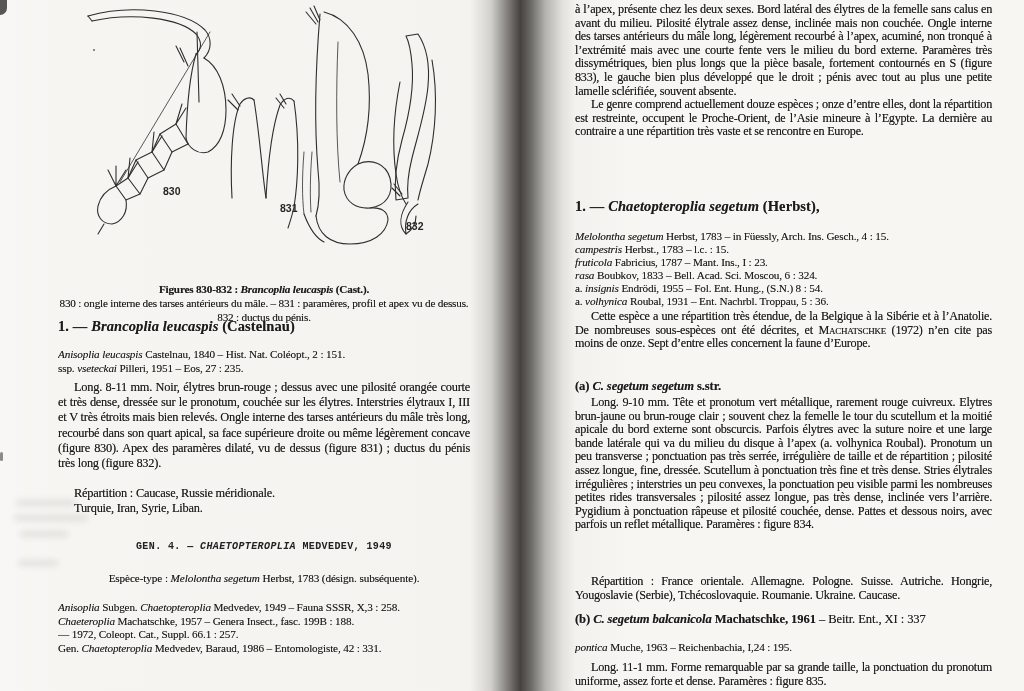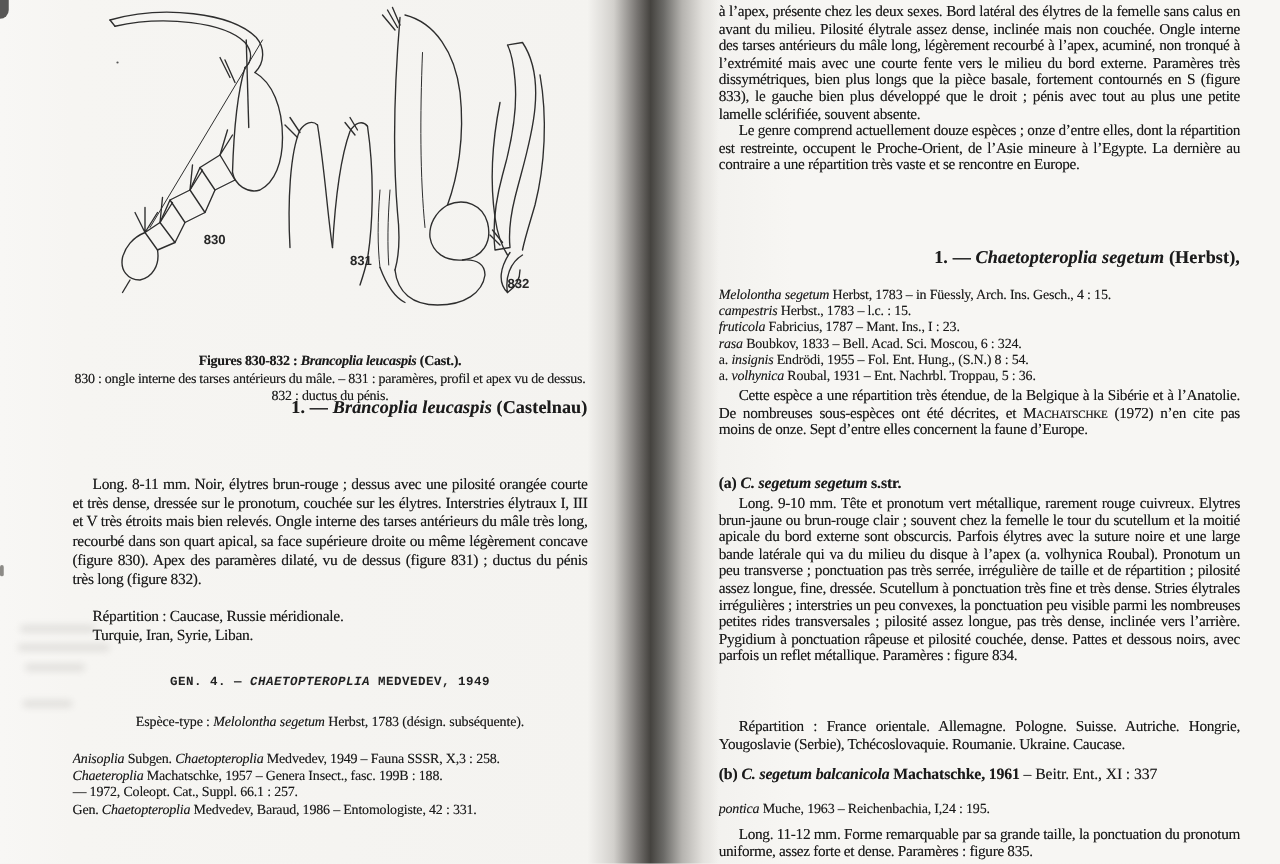--- a/index.html
+++ b/index.html
@@ -32,21 +32,21 @@
     text-align:justify; text-shadow:0 0 0.4px rgba(20,20,20,.55);
   }
   .page-right .bp { font-size:12.2px; line-height:13.6px; }
   .ind { text-indent:16px; }
   .col-l { left:58px; width:412px; }
   .col-r { left:10px; width:417px; }
 
   .cap { text-align:center; font-size:11.2px; line-height:14px; letter-spacing:-0.2px; text-shadow:0 0 0.4px rgba(20,20,20,.5); }
   .cap-title { font-weight:bold;margin-top:32px; }
 
-  .h1 { text-align:right; font-size:14.5px; font-weight:bold; letter-spacing:0.1px; text-shadow:0 0 0.4px rgba(20,20,20,.5); }
+  .h1 { text-align:left; font-size:14.5px; font-weight:bold; letter-spacing:0.1px; text-shadow:0 0 0.4px rgba(20,20,20,.5); }
   .gen { text-align:center; font-family:Liberation Mono, monospace; font-size:10px; font-weight:bold; letter-spacing:0.4px; color:#222; }
   .esp { text-align:center; font-size:11.2px; letter-spacing:-0.1px; text-shadow:0 0 0.3px rgba(20,20,20,.5); }
 
   .syn { font-size:11.2px; line-height:13.5px; letter-spacing:-0.15px; text-shadow:0 0 0.3px rgba(20,20,20,.45); }
   .page-right .syn { line-height:13px; }
   .syn-line { white-space:nowrap; overflow:hidden; }
 
   .sub { font-size:12.6px; font-weight:bold; letter-spacing:-0.1px; text-shadow:0 0 0.4px rgba(20,20,20,.5); }
   .sub .rn { font-weight:normal; }
   .sc { font-variant:small-caps; }
@@ -127,20 +127,24 @@
     </svg>
 
     <div class="cap abs col-l" style="top:250px">
       <div class="cap-title"><span>Figures 830-832 : </span><i>Brancoplia leucaspis</i><span> (Cast.).</span></div>
       <div>830 : ongle interne des tarses antérieurs du mâle. – 831 : paramères, profil et apex vu de dessus.</div>
       <div>832 : ductus du pénis.</div>
     </div>
 
     <div class="h1 abs col-l" style="top:318px"><span>1. — </span><i>Brancoplia leucaspis</i><span> (Castelnau)</span></div>
 
+    <div class="syn abs col-l" style="top:348px">
+      <div class="syn-line"><i>Anisoplia leucaspis</i><span> Castelnau, 1840 – Hist. Nat. Coléopt., 2 : 151.</span><i></i><span></span></div>
+      <div class="syn-line"><i></i><span>ssp. </span><i>vseteckai</i><span> Pilleri, 1951 – Eos, 27 : 235.</span></div>
+    </div>
 
     <p class="bp ind abs col-l" style="top:380px">Long. 8-11 mm. Noir, élytres brun-rouge ; dessus avec une pilosité orangée courte et très dense, dressée sur le pronotum, couchée sur les élytres. Interstries élytraux I, III et V très étroits mais bien relevés. Ongle interne des tarses antérieurs du mâle très long, recourbé dans son quart apical, sa face supérieure droite ou même légèrement concave (figure 830). Apex des paramères dilaté, vu de dessus (figure 831) ; ductus du pénis très long (figure 832).</p>
 
     <div class="bp abs col-l" style="top:486px">
       <div class="rline">Répartition : Caucase, Russie méridionale.</div>
       <div class="rline">Turquie, Iran, Syrie, Liban.</div>
     </div>
 
     <div class="gen abs col-l" style="top:541px"><span>GEN. 4. — </span><i>CHAETOPTEROPLIA</i><span> MEDVEDEV, 1949</span></div>
 
@@ -187,17 +191,17 @@
     <p class="bp ind abs col-r" style="top:396px">Long. 9-10 mm. Tête et pronotum vert métallique, rarement rouge cuivreux. Elytres brun-jaune ou brun-rouge clair ; souvent chez la femelle le tour du scutellum et la moitié apicale du bord externe sont obscurcis. Parfois élytres avec la suture noire et une large bande latérale qui va du milieu du disque à l’apex (a. volhynica Roubal). Pronotum un peu transverse ; ponctuation pas très serrée, irrégulière de taille et de répartition ; pilosité assez longue, fine, dressée. Scutellum à ponctuation très fine et très dense. Stries élytrales irrégulières ; interstries un peu convexes, la ponctuation peu visible parmi les nombreuses petites rides transversales ; pilosité assez longue, pas très dense, inclinée vers l’arrière. Pygidium à ponctuation râpeuse et pilosité couchée, dense. Pattes et dessous noirs, avec parfois un reflet métallique. Paramères : figure 834.</p>
 
     <p class="bp ind abs col-r" style="top:575px">Répartition : France orientale. Allemagne. Pologne. Suisse. Autriche. Hongrie, Yougoslavie (Serbie), Tchécoslovaquie. Roumanie. Ukraine. Caucase.</p>
 
     <div class="sub abs col-r" style="top:612px"><span>(b) </span><i>C. segetum balcanicola</i><span> Machatschke, 1961</span><span class="rn"> – Beitr. Ent., XI : 337</span></div>
 
     <div class="syn abs col-r" style="top:641px">
       <div class="syn-line"><i>pontica</i><span> Muche, 1963 – Reichenbachia, I,24 : 195.</span></div>
     </div>
 
-    <p class="bp ind abs col-r" style="top:661px">Long. 11-12 mm. Forme remarquable par sa grande taille, la ponctuation du pronotum uniforme, assez forte et dense. Paramères : figure 835.</p>
+    <p class="bp ind abs col-r" style="top:661px">Long. 11-1 mm. Forme remarquable par sa grande taille, la ponctuation du pronotum uniforme, assez forte et dense. Paramères : figure 835.</p>
   </div>
 
   <div class="gutter"></div>
 </div>
 
 </body></html>

